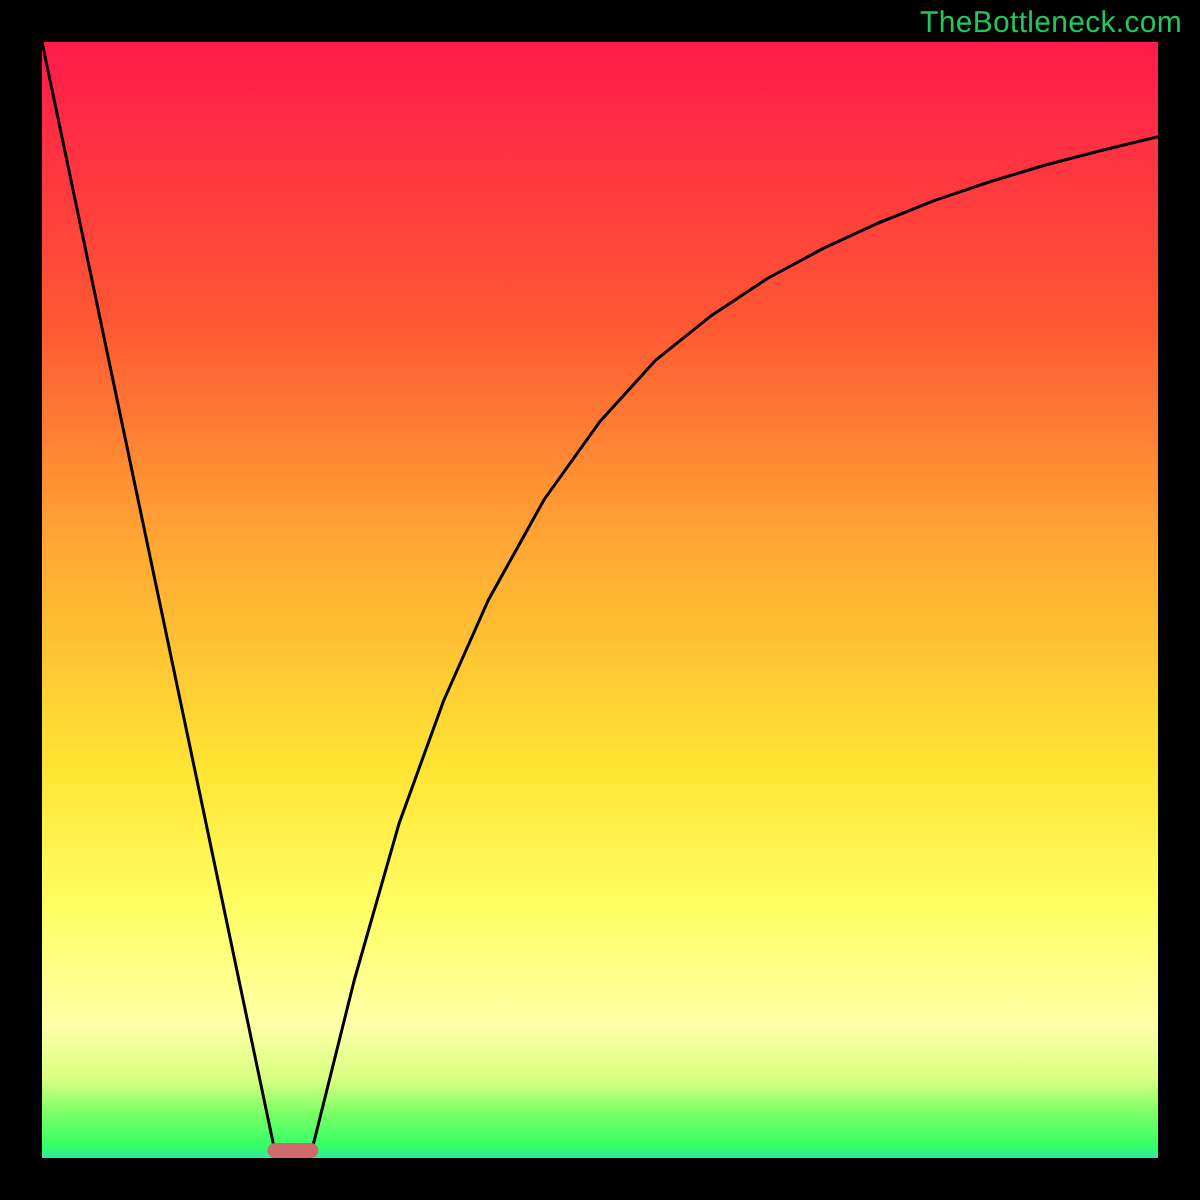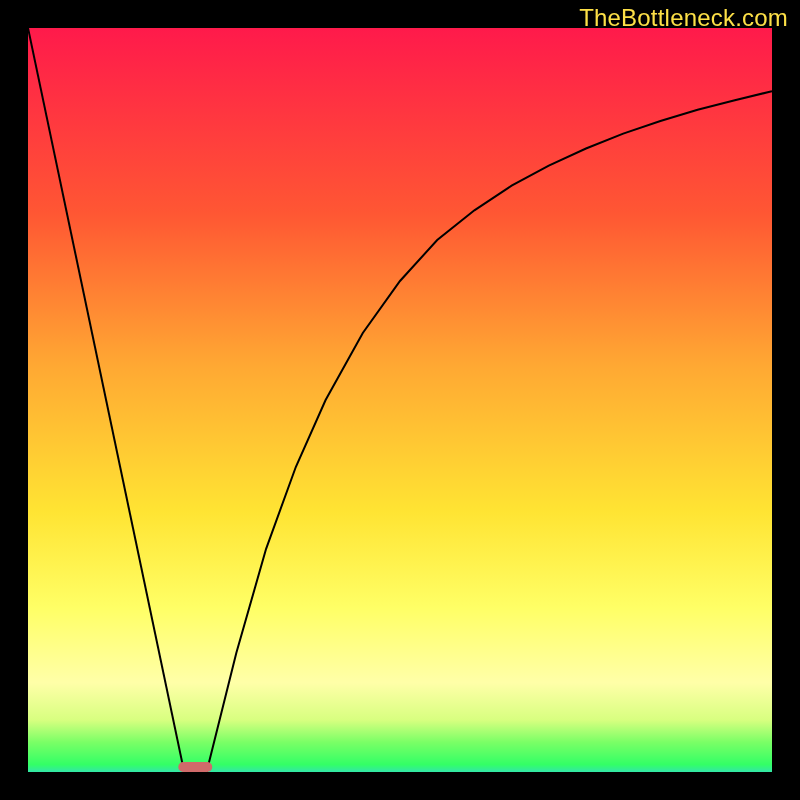--- a/index.html
+++ b/index.html
@@ -34,22 +34,22 @@
       #d8ff80 93%,
       #7aff66 96%,
       #33ff66 99%,
       #33e6a8 100%
     );
   }
   .watermark {
     position: absolute;
     top: 4px;
     right: 12px;
-    color: #fde047;
-    font-size: 24px;
+    color: #22c55e;
+    font-size: 20px;
     font-weight: 500;
     letter-spacing: 0.2px;
     text-align: right;
   }
   svg.curve {
     position: absolute;
     inset: 0;
     width: 100%;
     height: 100%;
   }

